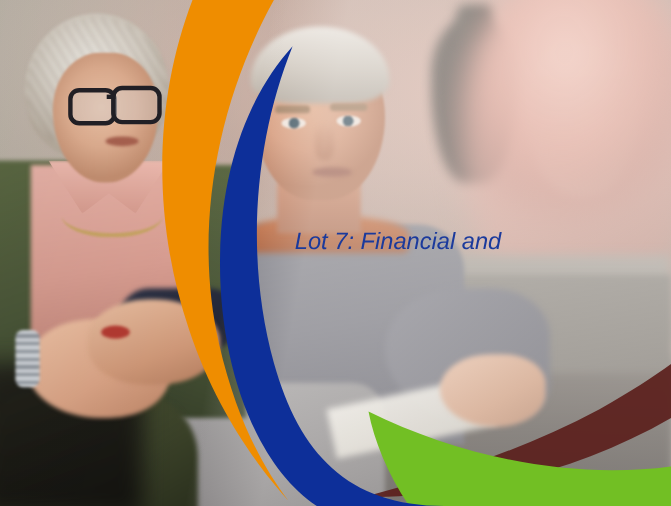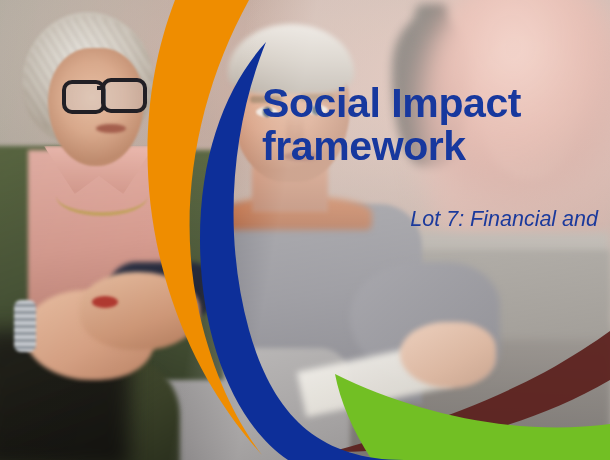--- a/index.html
+++ b/index.html
@@ -288,21 +288,20 @@
     position:absolute;left:262px;top:82px;width:336px;
     font-size:41px;line-height:1.06;font-weight:bold;
     letter-spacing:-0.4px;
     color:#17389e;
   }
   .subtitle{
     position:absolute;left:268px;top:205px;width:330px;
     font-size:21.5px;line-height:1.38;
     font-style:italic;font-weight:normal;
     color:#1b3a9c;
-    text-align:right;
   }
 </style>
 </head>
 <body>
 
 <div class="slide">
 
   <div class="photo">
     <div class="bg-wall"></div>
 
@@ -363,22 +362,18 @@
       <path d="M610 380 C 520 432 420 452 330 452 C 390 436 470 412 545 372 C 572 357 595 342 610 331 Z" fill="#5b1f1c" opacity="0.92"></path>
 
       <path d="M335 374 C 420 416 520 436 610 424 L 610 460 L 372 460 C 352 430 340 400 335 374 Z" fill="#72bf24"></path>
 
       <path d="M175 0 L 249 0 C 196 96 176 210 199 312 C 215 382 240 426 262 455 C 234 424 196 372 172 300 C 136 193 142 86 175 0 Z" fill="#ef8d00"></path>
 
       <path d="M266 42 C 232 126 222 232 249 330 C 272 412 316 460 404 460 L 288 460 C 234 424 200 336 200 240 C 200 150 228 84 266 42 Z" fill="#0d2f99"></path>
     </svg>
   </div>
 
-  <div class="title">
-    <div>Social Impact</div>
-    <div>framework</div>
-  </div>
 
   <div class="subtitle">
     <div>Lot 7: Financial and</div>
   </div>
 
 </div>
 
 </body></html>

